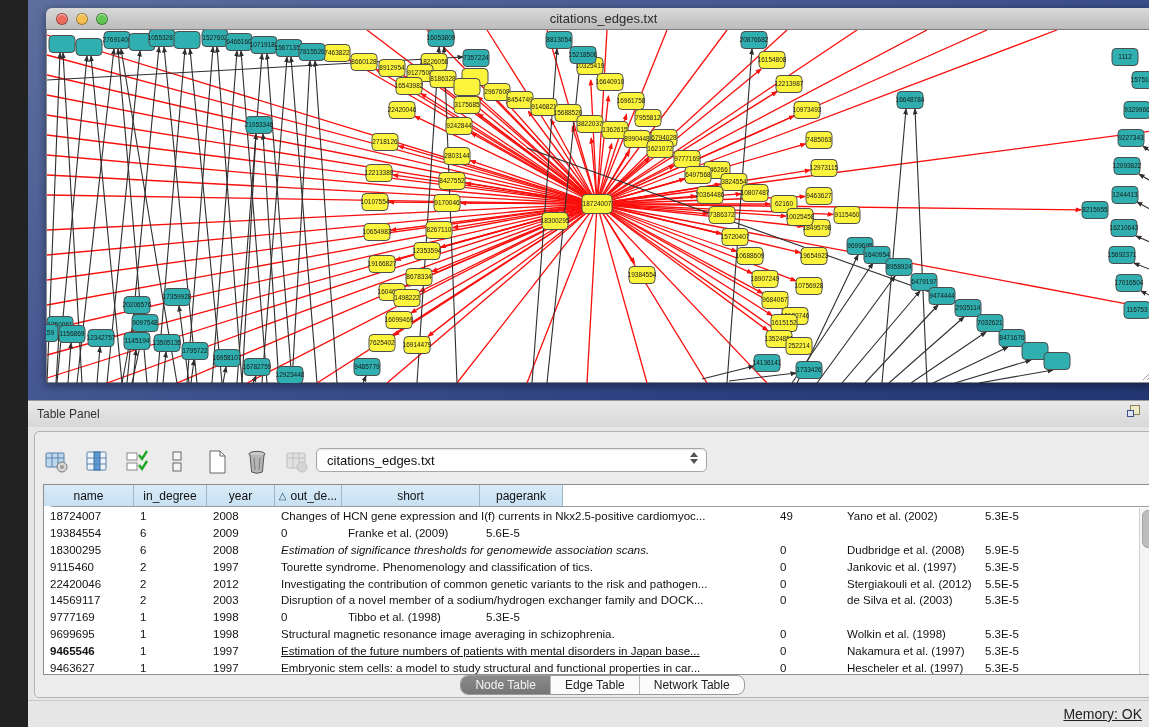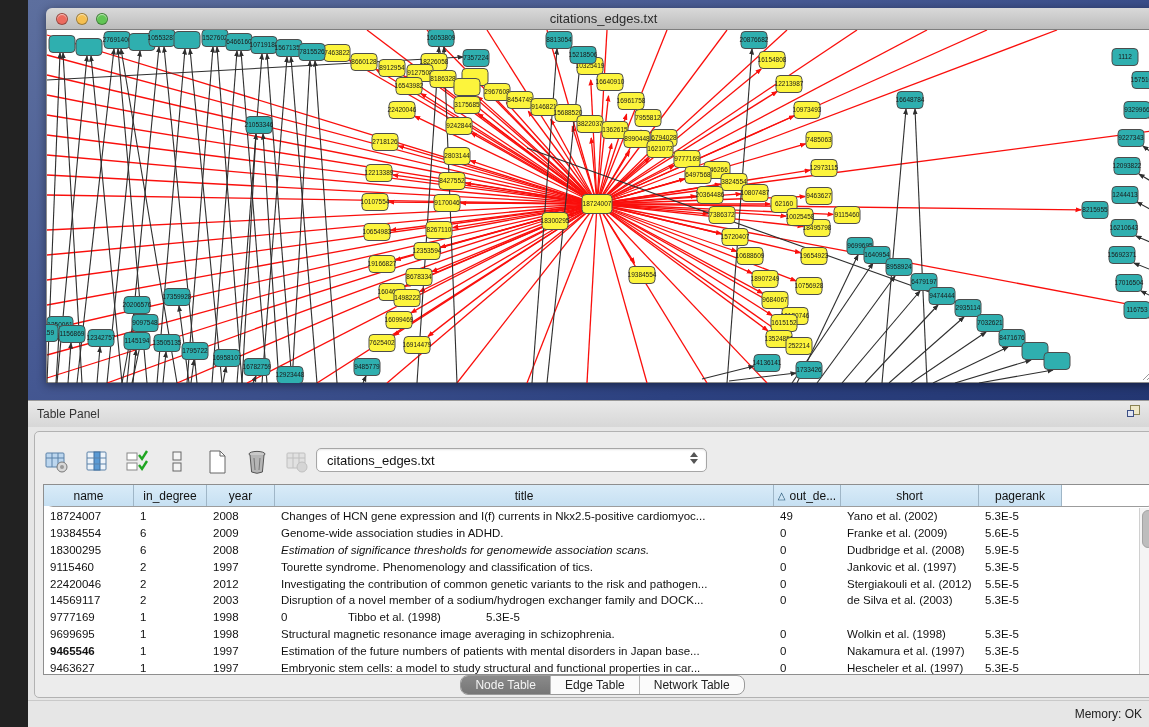--- a/index.html
+++ b/index.html
@@ -52,21 +52,21 @@
   .td{font-size:11.5px;color:#111;padding-left:6px;overflow:hidden;white-space:nowrap;flex:none;}
   .vscroll{position:absolute;right:0;top:23px;bottom:0;width:17px;background:#f4f4f4;border-left:1px solid #d0d0d0;}
   .vthumb{position:absolute;left:2px;top:2px;width:12px;height:38px;background:#bdbdbd;border-radius:6px;border:1px solid #a3a3a3;}
   .tabs-row{position:absolute;left:0;right:0;top:243px;height:22px;display:flex;justify-content:center;}
   .tabs{display:inline-flex;border:1px solid #9a9a9a;border-radius:8px;overflow:hidden;height:20px;background:#fbfbfb;}
   .tab{font-size:12px;padding:2px 14px;color:#222;border-left:1px solid #b5b5b5;display:flex;align-items:center;}
   .tab:first-child{border-left:none;}
   .tab.active{background:linear-gradient(#8a8a8a,#767676);color:#f4f4f4;}
   .statusbar{position:absolute;left:0;right:0;bottom:0;height:27px;border-top:1px solid #c9c9c9;
     display:flex;align-items:center;justify-content:flex-end;padding-right:14px;gap:7px;}
-  .mem-label{font-size:12px;color:#222;}
+  .mem-label{font-size:14px;color:#222;text-decoration:underline;}
   .mem-dot{width:14px;height:14px;border-radius:50%;background:radial-gradient(circle at 35% 30%,#8ce98c,#37c837);border:1px solid #9a9a9a;}
 </style>
 </head>
 <body>
 
 <div class="stage">
 
   <div class="net-window">
     <div class="titlebar">
       <div class="lights">
@@ -599,23 +599,20 @@
         <div class="thead" id="thead">
             <div class="th" style="width: 90px;">
               <span>name</span>
             </div>
             <div class="th" style="width: 73px;">
               <span>in_degree</span>
             </div>
             <div class="th" style="width: 68px;">
               <span>year</span>
             </div>
-            <div class="th" style="width: 499px;">
-              <span>title</span>
-            </div>
             <div class="th" style="width: 67px;">
               <span class="sort-tri">△</span>
               <span>out_de...</span>
             </div>
             <div class="th" style="width: 138px;">
               <span>short</span>
             </div>
             <div class="th" style="width: 83px;">
               <span>pagerank</span>
             </div>
@@ -627,21 +624,20 @@
               <div class="td" style="width: 68px;">2008</div>
               <div class="td" style="width: 499px;">Changes of HCN gene expression and I(f) currents in Nkx2.5-positive cardiomyoc...</div>
               <div class="td" style="width: 67px;">49</div>
               <div class="td" style="width: 138px;">Yano et al. (2002)</div>
               <div class="td" style="width: 83px;">5.3E-5</div>
             </div>
             <div class="tr">
               <div class="td" style="width: 90px;">19384554</div>
               <div class="td" style="width: 73px;">6</div>
               <div class="td" style="width: 68px;">2009</div>
-              <div class="td" style="width: 499px;">Genome-wide association studies in ADHD.</div>
               <div class="td" style="width: 67px;">0</div>
               <div class="td" style="width: 138px;">Franke et al. (2009)</div>
               <div class="td" style="width: 83px;">5.6E-5</div>
             </div>
             <div class="tr">
               <div class="td" style="width: 90px;">18300295</div>
               <div class="td" style="width: 73px;">6</div>
               <div class="td" style="width: 68px;">2008</div>
               <div class="td" style="width: 499px; font-style: italic;">Estimation of significance thresholds for genomewide association scans.</div>
               <div class="td" style="width: 67px;">0</div>
@@ -689,21 +685,21 @@
               <div class="td" style="width: 68px;">1998</div>
               <div class="td" style="width: 499px;">Structural magnetic resonance image averaging in schizophrenia.</div>
               <div class="td" style="width: 67px;">0</div>
               <div class="td" style="width: 138px;">Wolkin et al. (1998)</div>
               <div class="td" style="width: 83px;">5.3E-5</div>
             </div>
             <div class="tr">
               <div class="td" style="width: 90px; font-weight: bold;">9465546</div>
               <div class="td" style="width: 73px;">1</div>
               <div class="td" style="width: 68px;">1997</div>
-              <div class="td" style="width: 499px;">Estimation of the future numbers of patients with mental disorders in Japan base...</div>
+              <div class="td" style="width: 499px; text-decoration: underline;">Estimation of the future numbers of patients with mental disorders in Japan base...</div>
               <div class="td" style="width: 67px;">0</div>
               <div class="td" style="width: 138px;">Nakamura et al. (1997)</div>
               <div class="td" style="width: 83px;">5.3E-5</div>
             </div>
             <div class="tr">
               <div class="td" style="width: 90px;">9463627</div>
               <div class="td" style="width: 73px;">1</div>
               <div class="td" style="width: 68px;">1997</div>
               <div class="td" style="width: 499px;">Embryonic stem cells: a model to study structural and functional properties in car...</div>
               <div class="td" style="width: 67px;">0</div>

